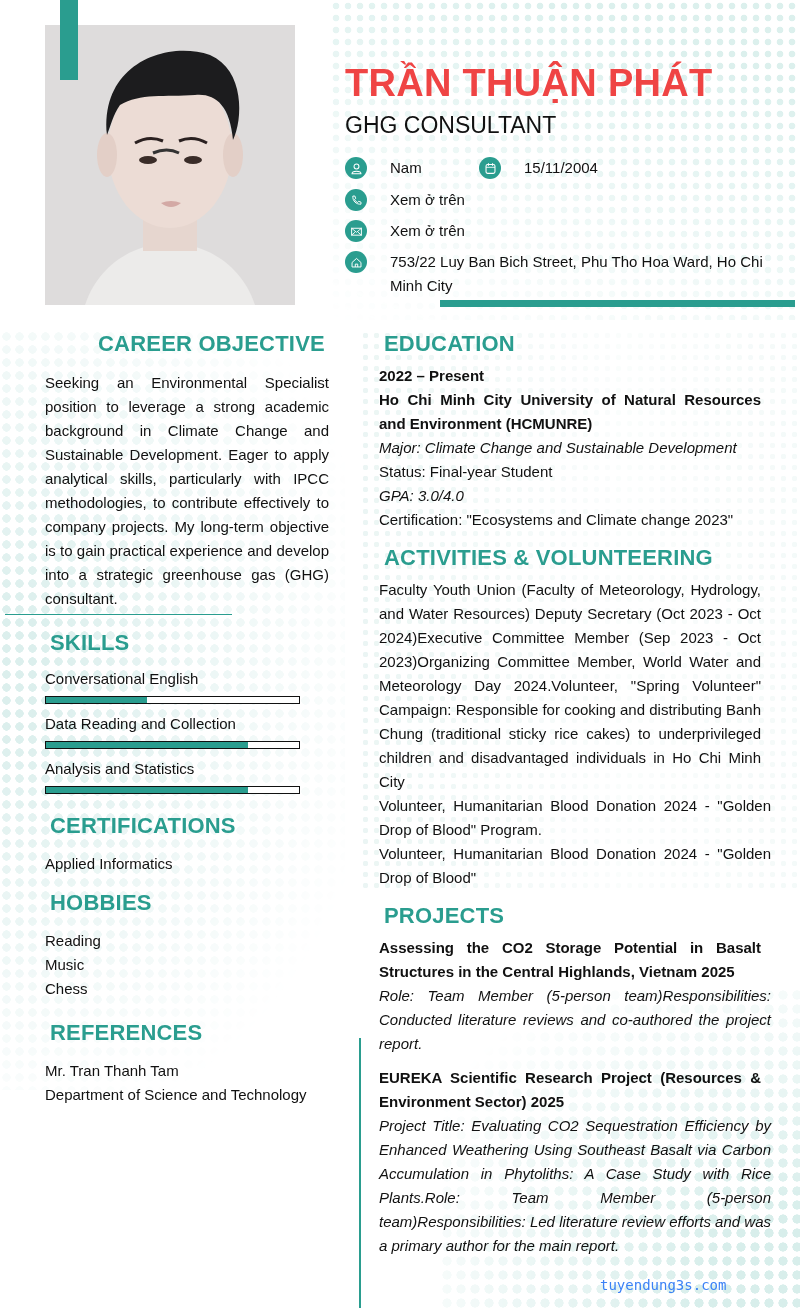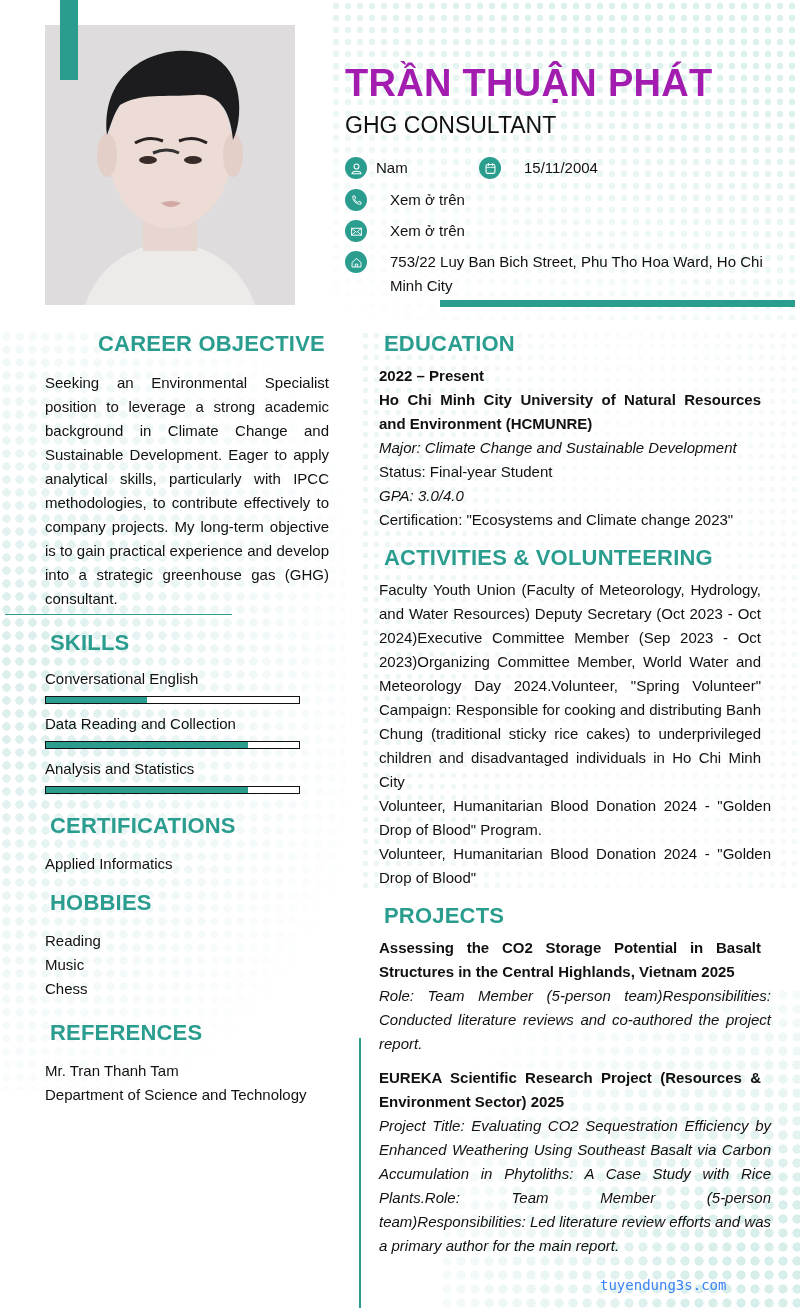--- a/index.html
+++ b/index.html
@@ -26,21 +26,21 @@
   .dots-br { right: 0; bottom: 0; width: 360px; height: 320px;
     background-image: radial-gradient(circle, #d8eeeb 4.4px, transparent 4.8px);
     background-size: 14px 14px;
     -webkit-mask-image: radial-gradient(ellipse at 100% 100%, #000 20%, rgba(0,0,0,.4) 60%, transparent 85%);
     mask-image: radial-gradient(ellipse at 100% 100%, #000 20%, rgba(0,0,0,.4) 60%, transparent 85%); }
 
   .accent-bar-top { position: absolute; left: 60px; top: 0; width: 18px; height: 80px; background: #2a9d8f; z-index: 3; }
   .photo { position: absolute; left: 45px; top: 25px; width: 250px; height: 280px; background: #dcdcdc; overflow: hidden; z-index: 2; }
   .photo svg { width: 100%; height: 100%; display: block; }
 
-  .name { position: absolute; left: 345px; top: 62px; font-size: 38px; font-weight: bold; color: #a21caf; letter-spacing: .3px; z-index: 2; }
+  .name { position: absolute; left: 345px; top: 62px; font-size: 38px; font-weight: bold; color: #ef4444; letter-spacing: .3px; z-index: 2; }
   .title { position: absolute; left: 345px; top: 112px; font-size: 23px; color: #111; z-index: 2; }
 
   .contact { position: absolute; left: 345px; z-index: 2; font-size: 15px; color: #111; }
   .ci { width: 22px; height: 22px; border-radius: 50%; background: #2a9d8f; display: inline-flex; align-items: center; justify-content: center; position: absolute; }
   .ci svg { width: 13px; height: 13px; }
   .ctext { position: absolute; white-space: nowrap; line-height: 24px; }
 
   .header-rule { position: absolute; left: 440px; top: 300px; width: 355px; height: 7px; background: #2a9d8f; z-index: 2; }
 
   .h2 { position: absolute; font-size: 22px; font-weight: bold; color: #2a9d8f; letter-spacing: .2px; z-index: 2; }
@@ -92,21 +92,21 @@
 <div class="name">TRẦN THUẬN PHÁT</div>
 <div class="title">GHG CONSULTANT</div>
 
 <div class="contact" style="top:157px;">
   <span class="ci" style="left:0;top:0;">
     <svg viewBox="0 0 16 16">
         <circle cx="8" cy="5.5" r="3" fill="none" stroke="#fff" stroke-width="1.3"></circle>
         <path d="M2.5 14.5 c0 -4 11 -4 11 0 z" fill="none" stroke="#fff" stroke-width="1.3"></path>
       </svg>
   </span>
-  <span class="ctext" style="left:31px;top:-1px;text-align:center;">Nam</span>
+  <span class="ctext" style="left:45px;top:-1px;text-align:center;">Nam</span>
 </div>
 <div class="contact" style="left:479px;top:157px;">
   <span class="ci" style="left:0;top:0;">
     <svg viewBox="0 0 16 16">
         <rect x="2.5" y="3" width="11" height="11" rx="2" fill="none" stroke="#fff" stroke-width="1.3"></rect>
         <line x1="5.5" y1="1.5" x2="5.5" y2="4.5" stroke="#fff" stroke-width="1.3"></line>
         <line x1="10.5" y1="1.5" x2="10.5" y2="4.5" stroke="#fff" stroke-width="1.3"></line>
         <line x1="2.5" y1="6.5" x2="13.5" y2="6.5" stroke="#fff" stroke-width="1.1"></line>
       </svg>
   </span>

